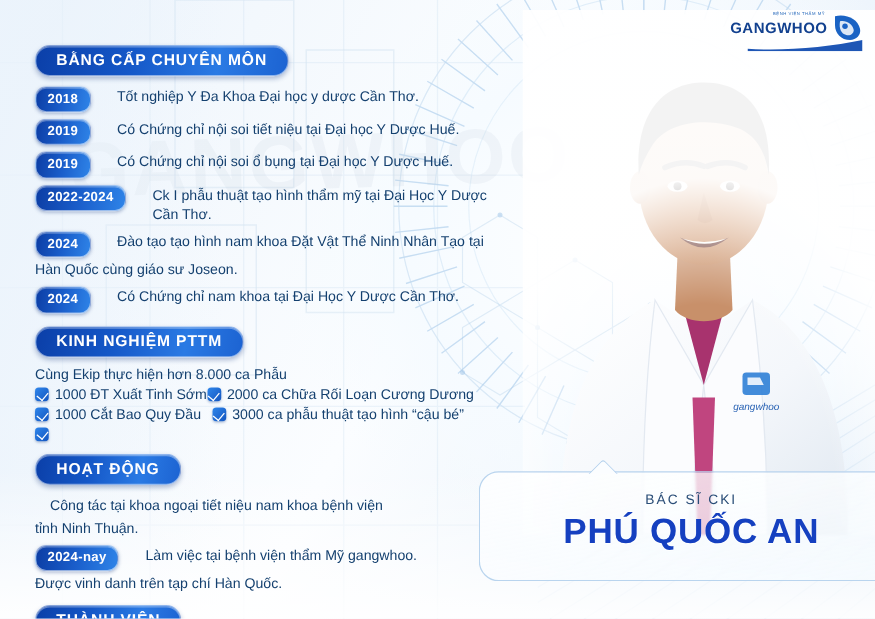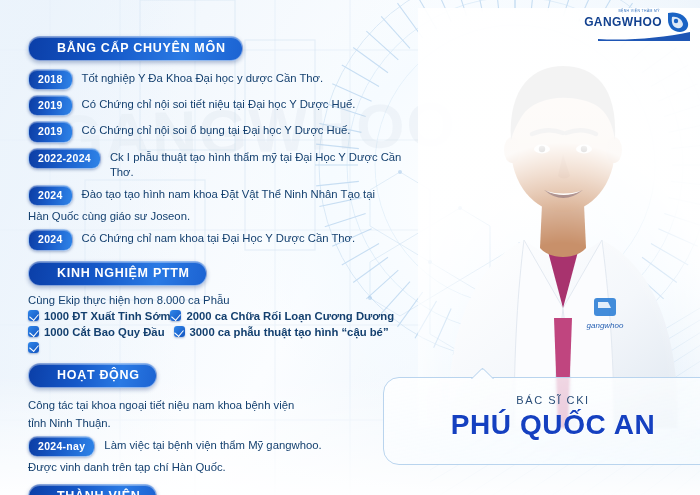--- a/index.html
+++ b/index.html
@@ -90,21 +90,21 @@
     position: absolute;
     left: 28px;
     top: 36px;
     width: 380px;
   }
 
   .section { margin-bottom: 2px; }
 
   .pill {
     display: inline-block;
-    padding: 4px 16px 5px 28px;
+    padding: 4px 16px 5px 16px;
     border-radius: 12px;
     background: linear-gradient(100deg, #0b3fa8 0%, #1558c8 38%, #2a7ae4 72%, #1c63d2 100%);
     color: #ffffff;
     font-size: 12.5px;
     font-weight: bold;
     letter-spacing: .7px;
     box-shadow: 0 2px 4px rgba(14,50,120,.32), inset 0 1px 0 rgba(255,255,255,.35);
     border: 1px solid rgba(255,255,255,.5);
     white-space: nowrap;
   }
@@ -133,20 +133,21 @@
     box-shadow: 0 1px 3px rgba(14,50,120,.35), inset 0 1px 0 rgba(255,255,255,.3);
     border: 1px solid rgba(255,255,255,.55);
     margin-right: 9px;
     white-space: nowrap;
   }
 
   .rtxt {
     font-size: 11.3px;
     color: #14406f;
     padding-top: 2px;
+    margin-left: 12px;
   }
 
   .cont-line {
     font-size: 11.3px;
     color: #14406f;
     margin: -2px 0 5px 0;
     line-height: 1.35;
   }
 
   .plain-line {
@@ -162,21 +163,20 @@
     align-items: center;
     margin-bottom: 4px;
     flex-wrap: nowrap;
   }
   .bitem {
     display: flex;
     align-items: center;
     font-size: 11.3px;
     color: #14406f;
     white-space: nowrap;
-    font-weight: bold;
   }
   .bicon {
     flex: 0 0 auto;
     width: 11px; height: 11px;
     margin-right: 5px;
     border-radius: 3px;
     background: linear-gradient(135deg, #2f86ea 0%, #1355c0 100%);
     position: relative;
     box-shadow: 0 1px 2px rgba(20,60,130,.35);
   }

